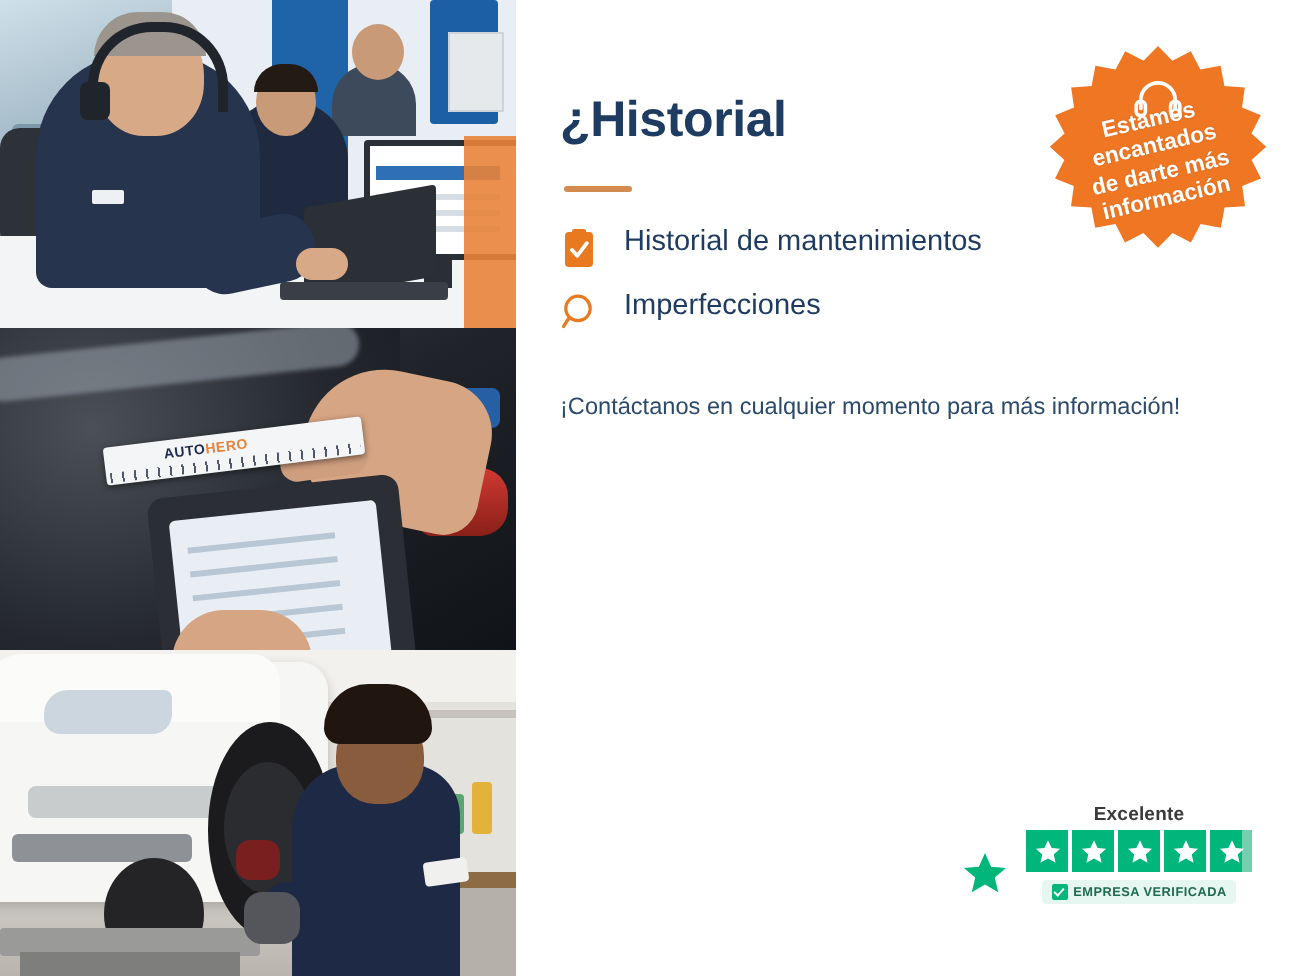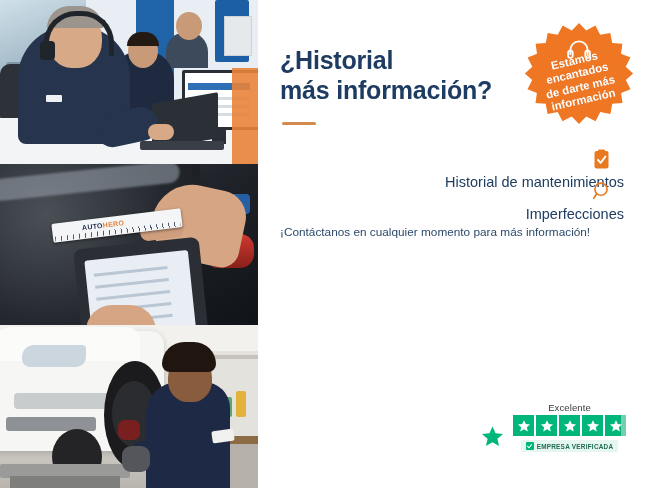--- a/index.html
+++ b/index.html
@@ -108,41 +108,41 @@
   .p3 .bench{position:absolute;right:0;bottom:0;width:96px;height:44px;background:#b5b1aa;}
   .p3 .benchtop{position:absolute;right:0;bottom:44px;width:110px;height:8px;background:#8d6b44;}
 
   
   .content{position:relative;flex:1;padding:46px 26px 0 22px;box-sizing:border-box;background:#ffffff;}
 
   .headline{font-size:25px;line-height:1.18;font-weight:bold;color:#1e3c61;letter-spacing:-.2px;margin:0;}
   .rule{width:34px;height:3px;background:#d38b50;margin:17px 0 0 2px;border-radius:2px;}
 
   .features{margin:18px 0 0 0;padding:0;list-style:none;}
-  .feat{display:flex;align-items:flex-end;height:32px;flex-direction:column;}
+  .feat{display:flex;align-items:flex-start;height:32px;}
   .feat .ic{width:32px;flex:0 0 32px;display:flex;align-items:center;justify-content:flex-start;}
   .feat .lbl{font-size:14.5px;color:#1e3c61;line-height:1;}
 
   .contact{margin-top:16px;font-size:11.8px;line-height:1.62;color:#2b4a6b;}
   .contact div{white-space:nowrap;}
 
   
   .badge{position:absolute;right:16px;top:22px;width:110px;height:110px;}
   .badge .burst{position:absolute;inset:0;}
   .badge .head-ic{position:absolute;left:50%;top:17px;transform:translateX(-50%);}
   .badge .txt{position:absolute;left:0;top:32px;width:110px;text-align:center;
     color:#ffffff;font-weight:bold;font-size:11.4px;line-height:1.17;
     transform:rotate(-13deg);text-shadow:0 0 1px rgba(0,0,0,.12);}
 
   
   .tp{position:absolute;right:24px;bottom:36px;display:flex;align-items:flex-end;gap:9px;}
   .tp-logo{display:flex;align-items:center;gap:3px;padding-bottom:4px;}
   .tp-logo .word{font-size:21px;font-weight:bold;color:#191919;letter-spacing:-.7px;}
   .tp-right{display:flex;flex-direction:column;align-items:center;}
-  .tp-exc{font-size:9.5px;color:#3a3a3a;margin-bottom:2px;letter-spacing:.1px;}
+  .tp-exc{font-size:9.5px;color:#3a3a3a;margin-bottom:2px;letter-spacing:.1px;font-weight:bold;}
   .stars{display:flex;gap:2px;}
   .star-box{width:21px;height:21px;background:#00b67a;display:flex;align-items:center;justify-content:center;}
   .star-box.partial{background:#00b67a;position:relative;overflow:hidden;}
   .star-box.partial .dim{position:absolute;right:0;top:0;width:22%;height:100%;background:#73cfae;}
   .verified{margin-top:4px;display:flex;align-items:center;gap:3px;
     background:#e6f6f0;border-radius:2px;padding:2px 5px;}
   .verified .chk{width:8px;height:8px;background:#00b67a;border-radius:1px;position:relative;}
   .verified .chk:after{content:"";position:absolute;left:2px;top:1px;width:2px;height:4px;
     border:solid #fff;border-width:0 1.3px 1.3px 0;transform:rotate(42deg);}
   .verified .vt{font-size:6.4px;font-weight:bold;color:#1f6b52;letter-spacing:.25px;}
@@ -235,21 +235,20 @@
         <div class="tarm"></div>
       <div class="glove"></div>
         <div class="glove2"></div>
     </div>
   </div>
 
   <div class="content">
 
     <h1 class="headline">
       <span>¿Historial</span><br>
-      <span>más información?</span>
     </h1>
     <div class="rule"></div>
 
     <ul class="features">
 
       <li class="feat">
         <span class="ic">
           <svg width="19" height="21" viewBox="0 0 19 21">
             <rect x="2.5" y="2" width="14" height="17.5" rx="2" fill="#e8791f"></rect>
             <rect x="6" y="0.5" width="7" height="3.6" rx="1.1" fill="#e8791f"></rect>

